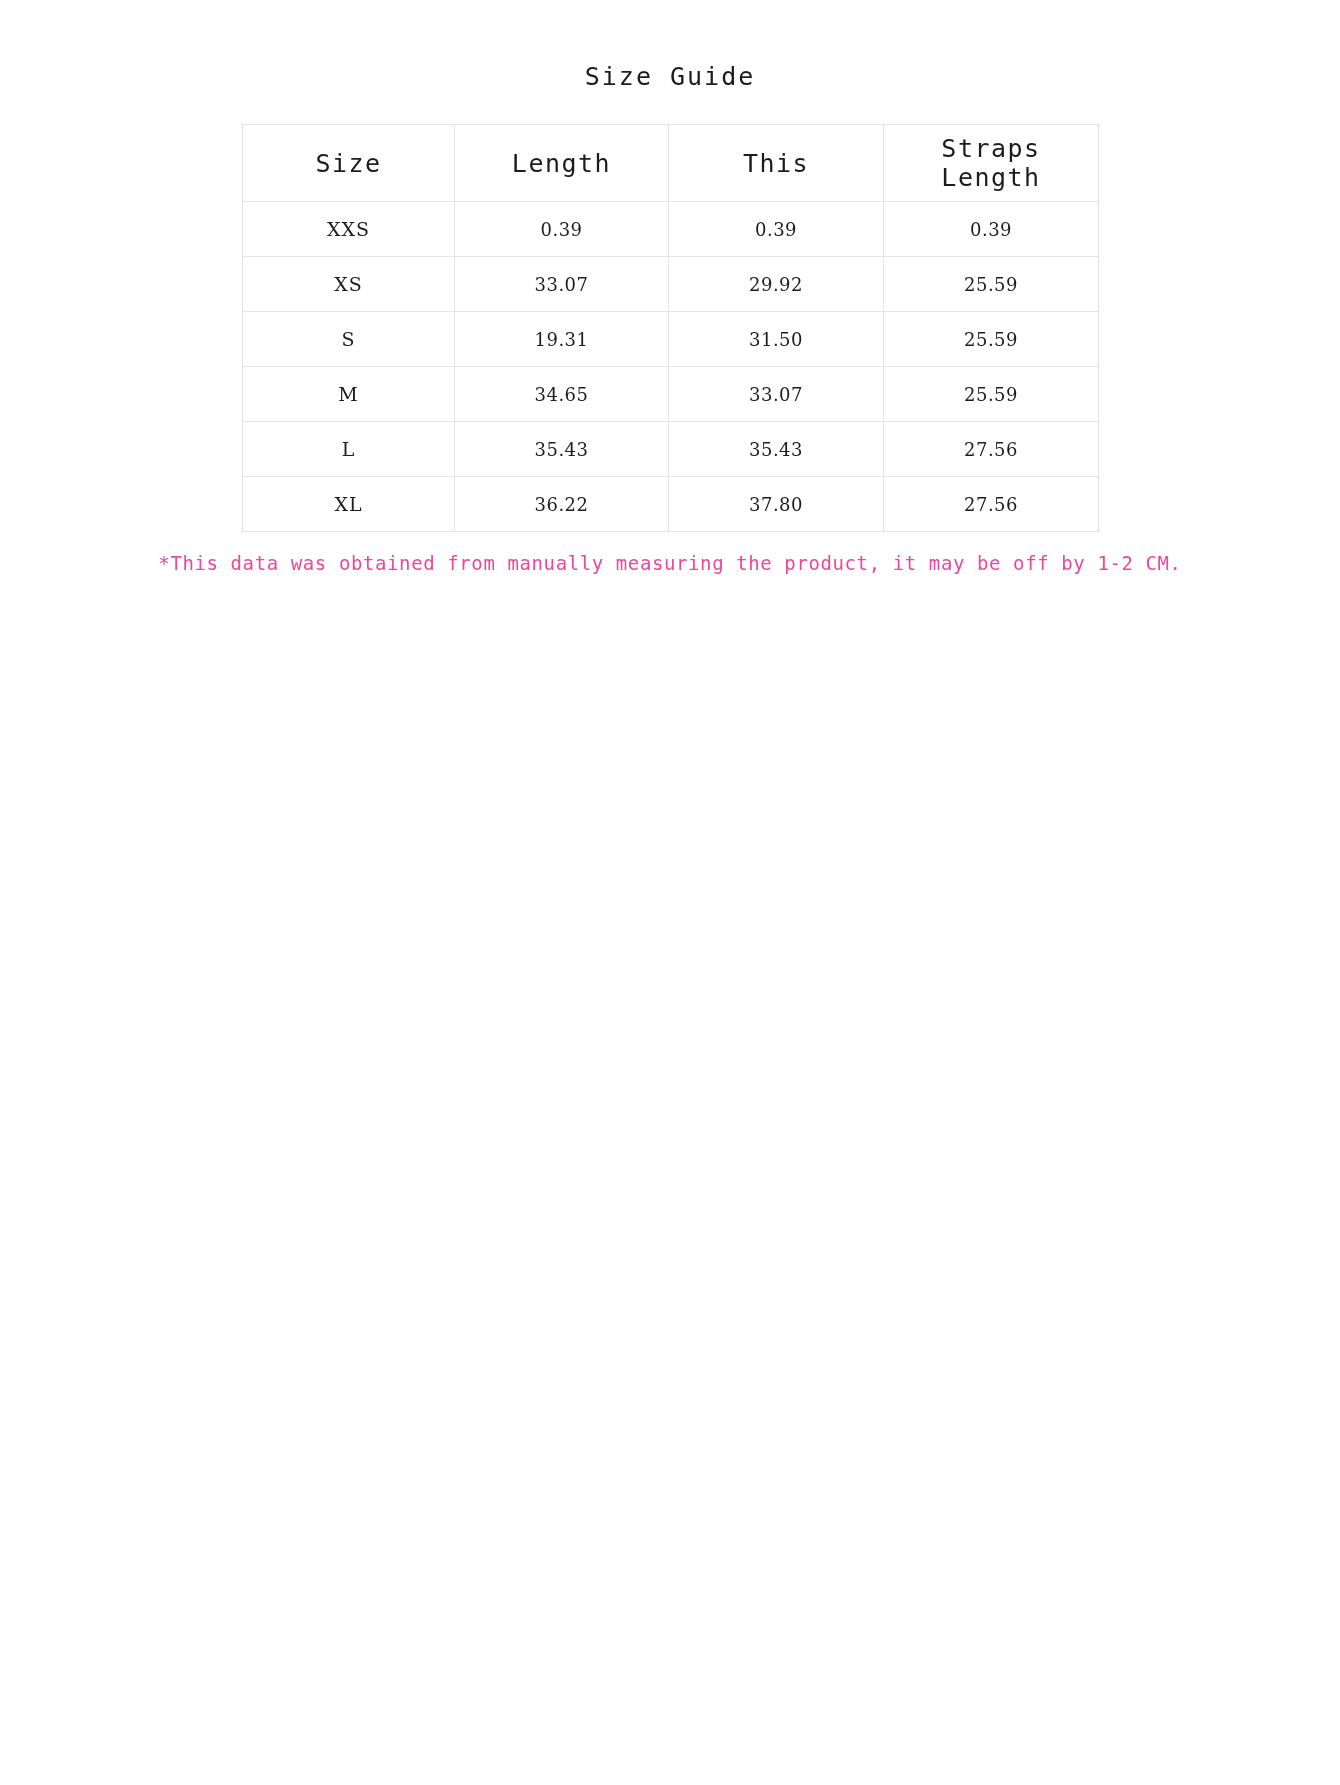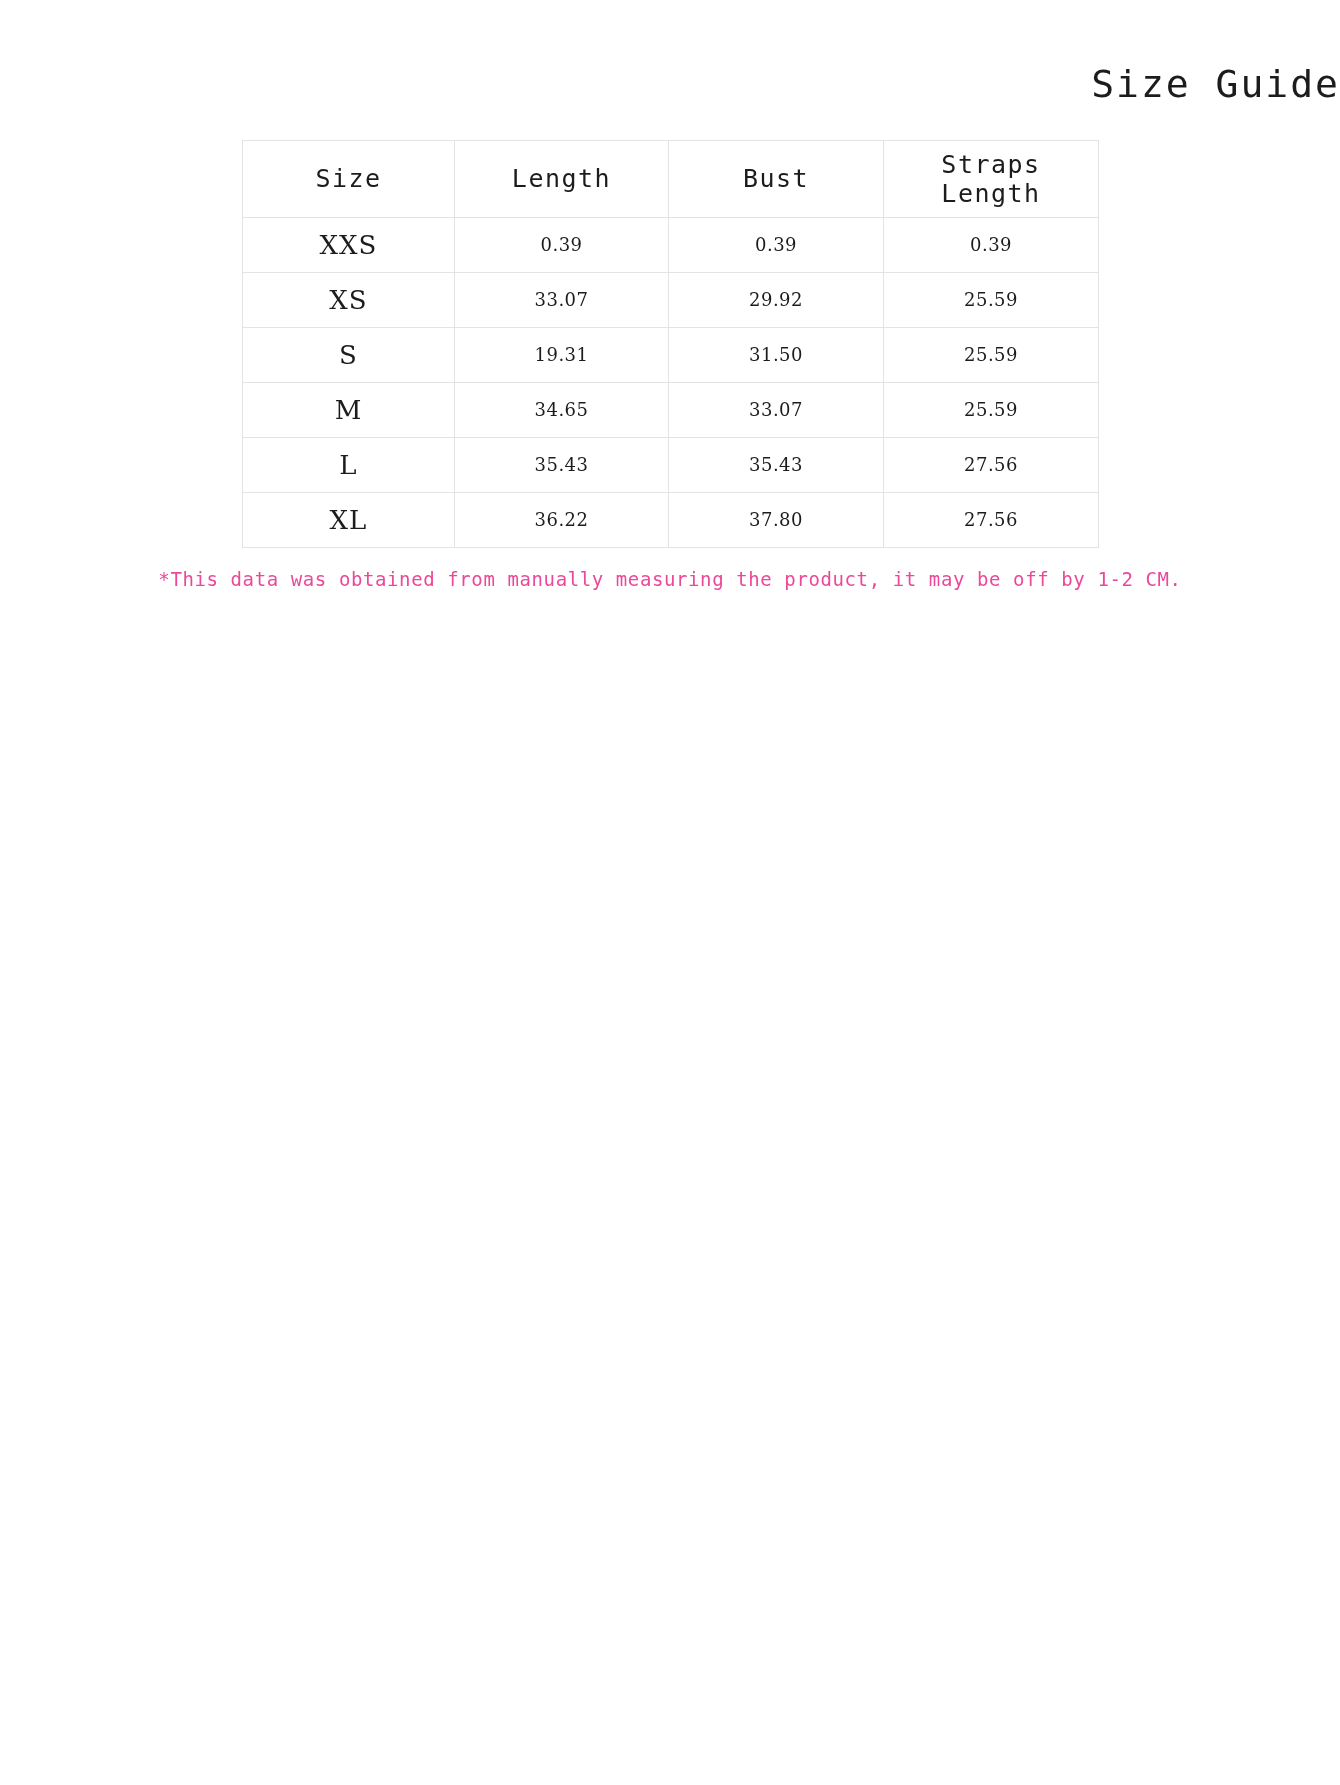--- a/index.html
+++ b/index.html
@@ -18,23 +18,23 @@
 
   .page {
     width: 1340px;
     height: 1785px;
     box-sizing: border-box;
     padding: 0;
     background: #ffffff;
   }
 
   .page-title {
-    text-align: right;
+    text-align: center;
     font-family: "DejaVu Sans Mono", monospace;
-    font-size: 38px;
+    font-size: 25px;
     font-weight: 400;
     color: #1c1c1c;
     letter-spacing: 2px;
     margin: 0;
     padding-top: 62px;
     line-height: 1.2;
   }
 
   .table-wrap {
     margin: 0 auto;
@@ -74,21 +74,21 @@
 
   table.size-table tbody td {
     height: 52px;
     font-size: 18px;
     font-family: "DejaVu Serif", serif;
     letter-spacing: 0.5px;
   }
 
   table.size-table tbody td.size-cell {
     font-family: "DejaVu Serif", serif;
-    font-size: 26px;
+    font-size: 19px;
     letter-spacing: 1px;
   }
 
   .footnote {
     width: 1180px;
     margin: 0 auto;
     margin-top: 18px;
     text-align: center;
     font-family: "DejaVu Sans Mono", monospace;
     font-size: 19px;
@@ -110,21 +110,21 @@
       <colgroup>
         <col class="c-size">
         <col class="c-length">
         <col class="c-bust">
         <col class="c-straps">
       </colgroup>
       <thead>
         <tr>
           <th>Size</th>
           <th>Length</th>
-          <th>Bust</th>
+          <th>This</th>
           <th>Straps Length</th>
         </tr>
       </thead>
       <tbody>
         <tr>
           <td class="size-cell">XXS</td>
           <td>0.39</td>
           <td>0.39</td>
           <td>0.39</td>
         </tr>

